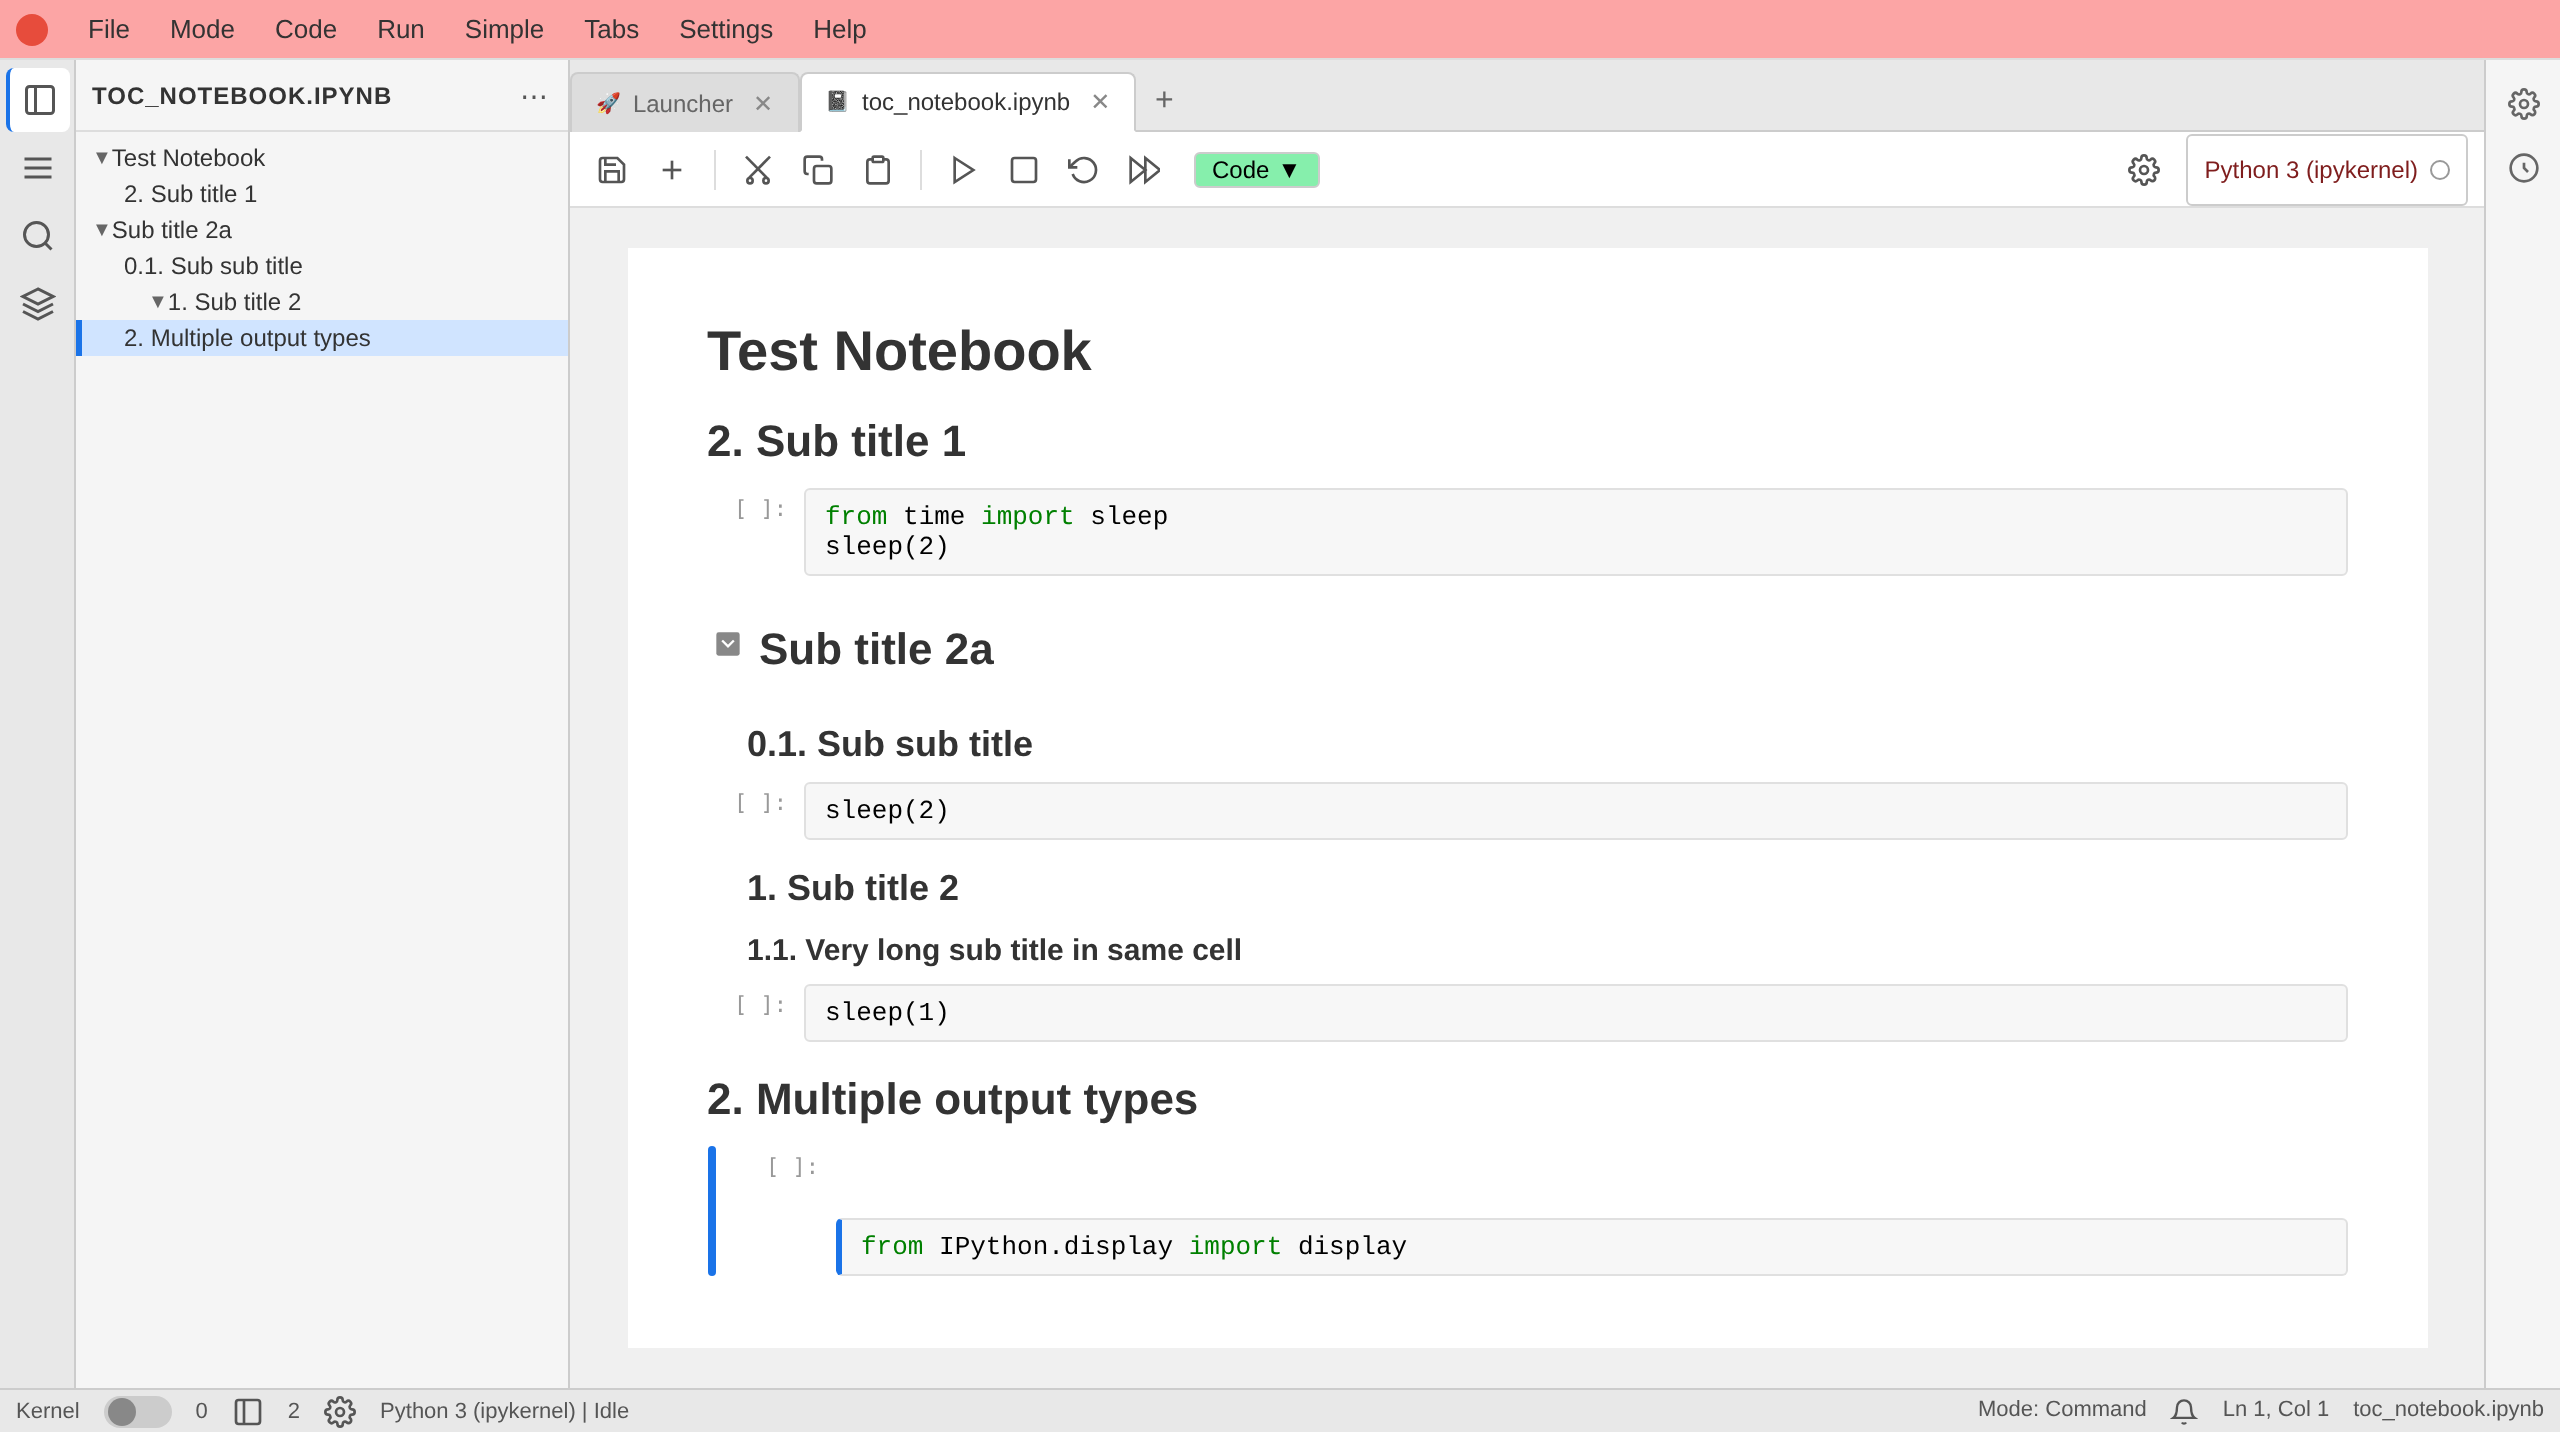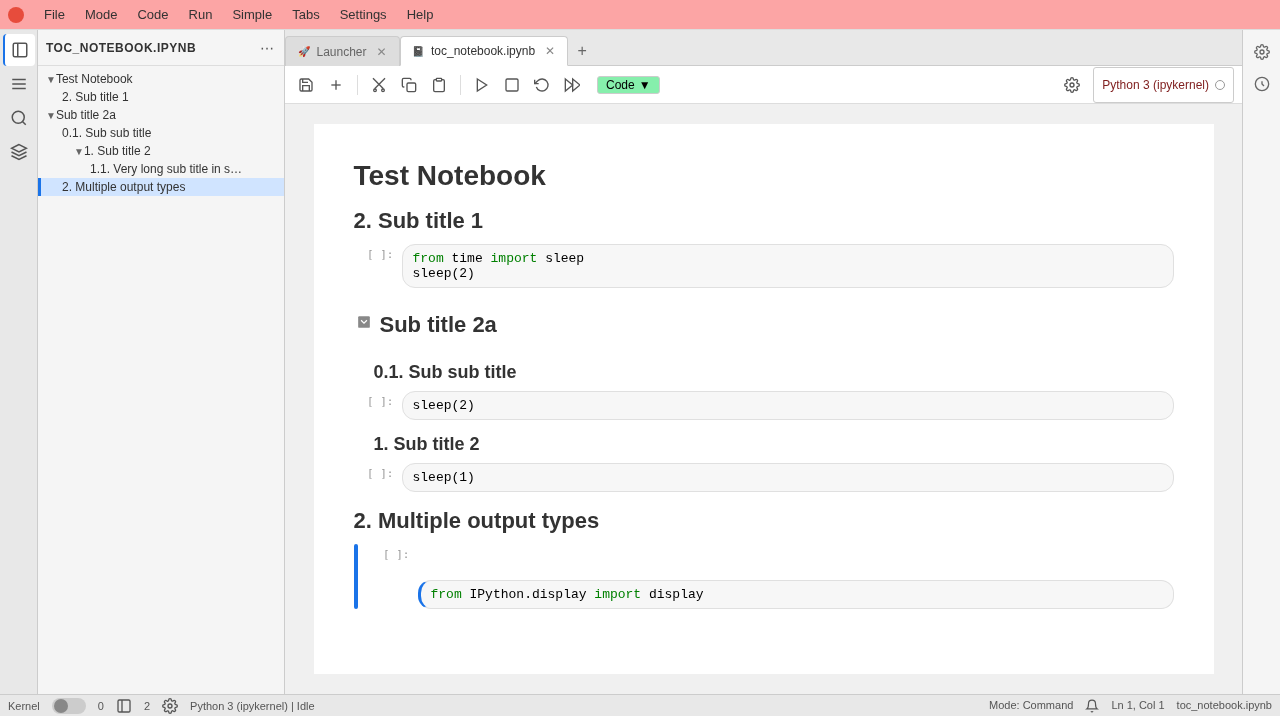--- a/index.html
+++ b/index.html
@@ -59,21 +59,21 @@
 
     
     .nb-h1 { font-size: 28px; font-weight: bold; color: #333; margin: 16px 0 12px 0; }
     .nb-h2 { font-size: 22px; font-weight: bold; color: #333; margin: 16px 0 10px 0; }
     .nb-h3 { font-size: 18px; font-weight: bold; color: #333; margin: 14px 0 8px 0; }
     .nb-h4 { font-size: 15px; font-weight: bold; color: #333; margin: 12px 0 6px 0; }
 
     
     .code-cell { display: flex; align-items: flex-start; margin: 8px 0; gap: 8px; }
     .cell-prompt { font-size: 11px; color: #999; min-width: 40px; text-align: right; padding-top: 4px; font-family: monospace; flex-shrink: 0; }
-    .cell-input { flex: 1; background: #f7f7f7; border: 1px solid #e0e0e0; border-radius: 13px; padding: 6px 10px; font-family: 'Courier New', monospace; font-size: 13px; }
+    .cell-input { flex: 1; background: #f7f7f7; border: 1px solid #e0e0e0; border-radius: 3px; padding: 6px 10px; font-family: 'Courier New', monospace; font-size: 13px; }
     .cell-input.active-cell { border-left: 3px solid #1a73e8; margin-top: 36px; }
     .kw-green { color: #008000; }
 
     
     .right-sidebar { width: 38px; background: #f5f5f5; border-left: 1px solid #ccc; display: flex; flex-direction: column; align-items: center; padding-top: 8px; gap: 4px; flex-shrink: 0; }
     .right-icon { width: 28px; height: 28px; display: flex; align-items: center; justify-content: center; cursor: pointer; color: #666; font-size: 14px; border-radius: 3px; }
 
     
     .statusbar { height: 22px; background: #e8e8e8; border-top: 1px solid #ccc; display: flex; align-items: center; padding: 0 8px; font-size: 11px; color: #555; gap: 12px; }
     .statusbar-right { margin-left: auto; display: flex; gap: 12px; padding-left: 32px; }
@@ -154,23 +154,20 @@
 
       <div class="toc-item" style="padding-left: 24px;">
         <span class="toc-item-label">0.1. Sub sub title</span>
       </div>
 
       <div class="toc-item" style="padding-left: 36px;">
         <span class="collapse-arrow">▼ </span>
         <span class="toc-item-label">1. Sub title 2</span>
       </div>
 
-      <div class="toc-item" style="padding-left: 52px;">
-        <span class="toc-item-label">1.1. Very long sub title in s…</span>
-      </div>
 
       <div class="toc-item active" style="padding-left: 24px; position: relative;">
         <div class="indicator"></div>
         <span class="toc-item-label">2. Multiple output types</span>
       </div>
     </div>
   </div>
 
   <div class="content-area">
 
@@ -294,20 +291,21 @@
 
         <div class="code-cell">
           <div class="cell-prompt">[ ]:</div>
           <div class="cell-input">
             sleep(2)
           </div>
         </div>
 
         <div class="nb-h3" style="padding-left: 20px;">1. Sub title 2</div>
 
+        <div class="nb-h4" style="padding-left: 20px;">1.1. Very long sub title in same cell</div>
 
         <div class="code-cell">
           <div class="cell-prompt">[ ]:</div>
           <div class="cell-input">
             sleep(1)
           </div>
         </div>
 
         <div class="nb-h2">2. Multiple output types</div>
 

